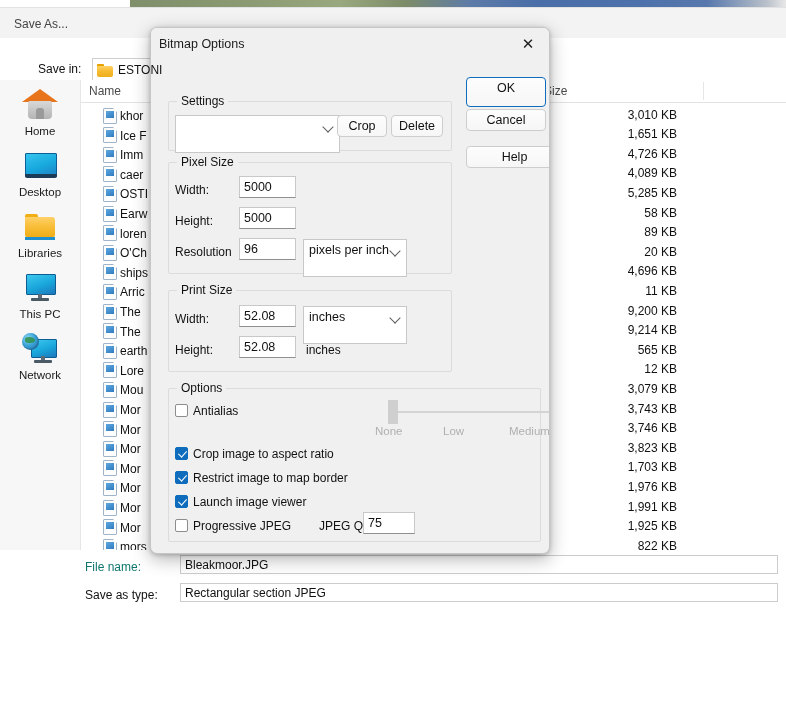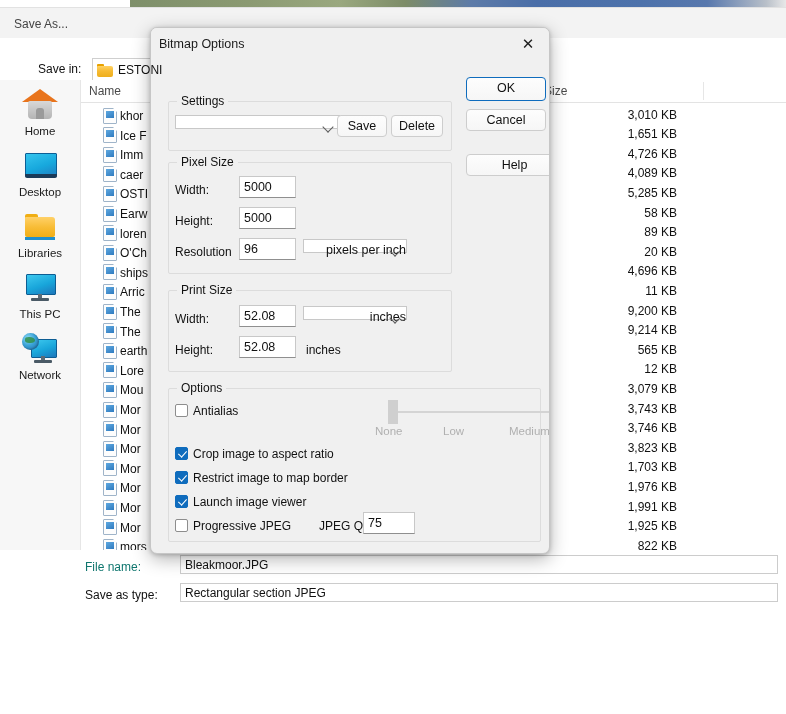--- a/index.html
+++ b/index.html
@@ -206,35 +206,35 @@
 
   .lbl{position:absolute;font-size:12px;color:#111;}
   .tbox{
     position:absolute;background:#fff;border:1px solid #c8c8c8;
     border-bottom:1px solid #8f8f8f;
     font-size:12.5px;color:#111;padding:0 0 0 4px;box-sizing:border-box;
     line-height:20px;height:22px;
   }
   .combo{
     position:absolute;background:#fff;border:1px solid #c8c8c8;
-    height:14px;box-sizing:border-box;font-size:12.5px;color:#111;
-    padding:0 0 0 5px;line-height:20px;text-align:right;
+    height:38px;box-sizing:border-box;font-size:12.5px;color:#111;
+    padding:0 0 0 5px;line-height:20px;
   }
   .combo .chev{
     position:absolute;right:7px;top:7px;width:7px;height:7px;
     border-right:1.4px solid #5d5d5d;border-bottom:1.4px solid #5d5d5d;
     transform:rotate(45deg);
   }
   .btn{
     position:absolute;background:linear-gradient(180deg,#fdfdfd 0%,#f6f6f6 100%);
     border:1px solid #cdcdcd;border-radius:4px;
     font-size:12.5px;color:#111;text-align:center;
     height:22px;line-height:20px;box-sizing:border-box;
   }
-  .btn.primary{border:1.6px solid #0f6cbd;height:24px;line-height:20px;}
+  .btn.primary{border:1.6px solid #0f6cbd;height:30px;line-height:20px;}
 
   .cbx{
     position:absolute;width:13px;height:13px;border:1px solid #8d8d8d;
     background:#fff;border-radius:2px;box-sizing:border-box;
   }
   .cbx.on{background:#0f6cbd;border:1px solid #0f6cbd;}
   .cbx.on:after{
     content:"";position:absolute;left:3.5px;top:1px;width:4px;height:7px;
     border-right:1.7px solid #fff;border-bottom:1.7px solid #fff;
     transform:rotate(42deg);
@@ -450,26 +450,26 @@
     <div id="dlg-close">✕</div>
   </div>
 
   <div class="grp" style="left:17px;top:73px;width:282px;height:48px;">
     <span class="grp-title">Settings</span>
   </div>
   <div class="combo" style="left:24px;top:87px;width:165px;">
     <span></span>
     <i class="chev"></i>
   </div>
-  <div class="btn" style="left:186px;top:87px;width:50px;">Save</div>
+  <div class="btn" style="left:186px;top:87px;width:50px;">Crop</div>
   <div class="btn" style="left:240px;top:87px;width:52px;">Delete</div>
 
   <div class="btn primary" style="left:315px;top:49px;width:80px;">OK</div>
   <div class="btn" style="left:315px;top:81px;width:80px;">Cancel</div>
-  <div class="btn" style="left:315px;top:126px;width:97px;">Help</div>
+  <div class="btn" style="left:315px;top:118px;width:97px;">Help</div>
 
   <div class="grp" style="left:17px;top:134px;width:282px;height:110px;">
     <span class="grp-title">Pixel Size</span>
   </div>
   <div class="lbl" style="left:24px;top:155px;">Width:</div>
   <div class="tbox" style="left:88px;top:148px;width:57px;">5000</div>
   <div class="lbl" style="left:24px;top:186px;">Height:</div>
   <div class="tbox" style="left:88px;top:179px;width:57px;">5000</div>
   <div class="lbl" style="left:24px;top:217px;">Resolution</div>
   <div class="tbox" style="left:88px;top:210px;width:57px;">96</div>

